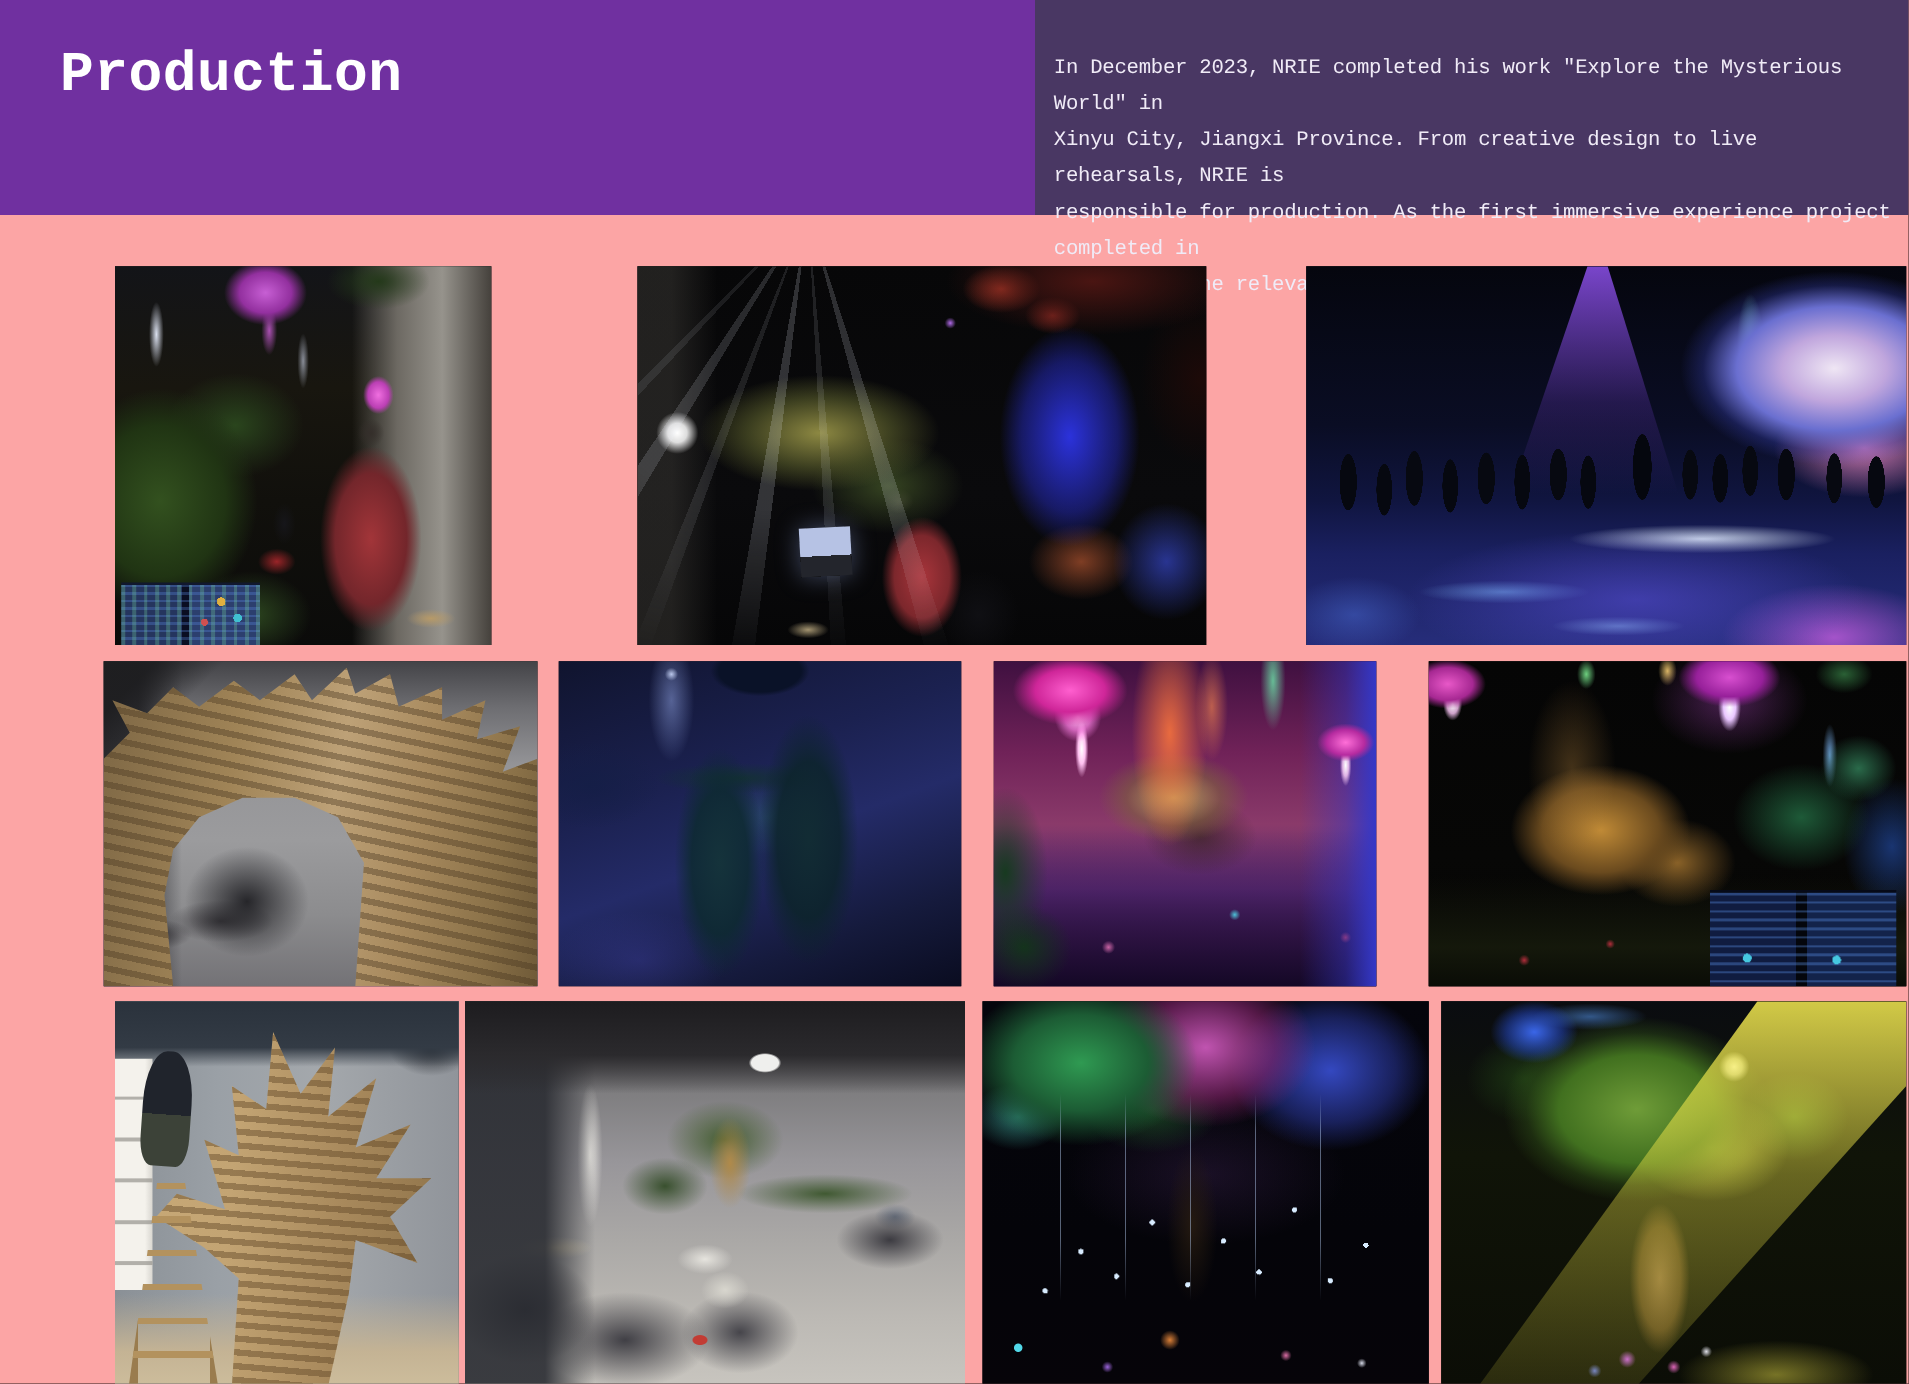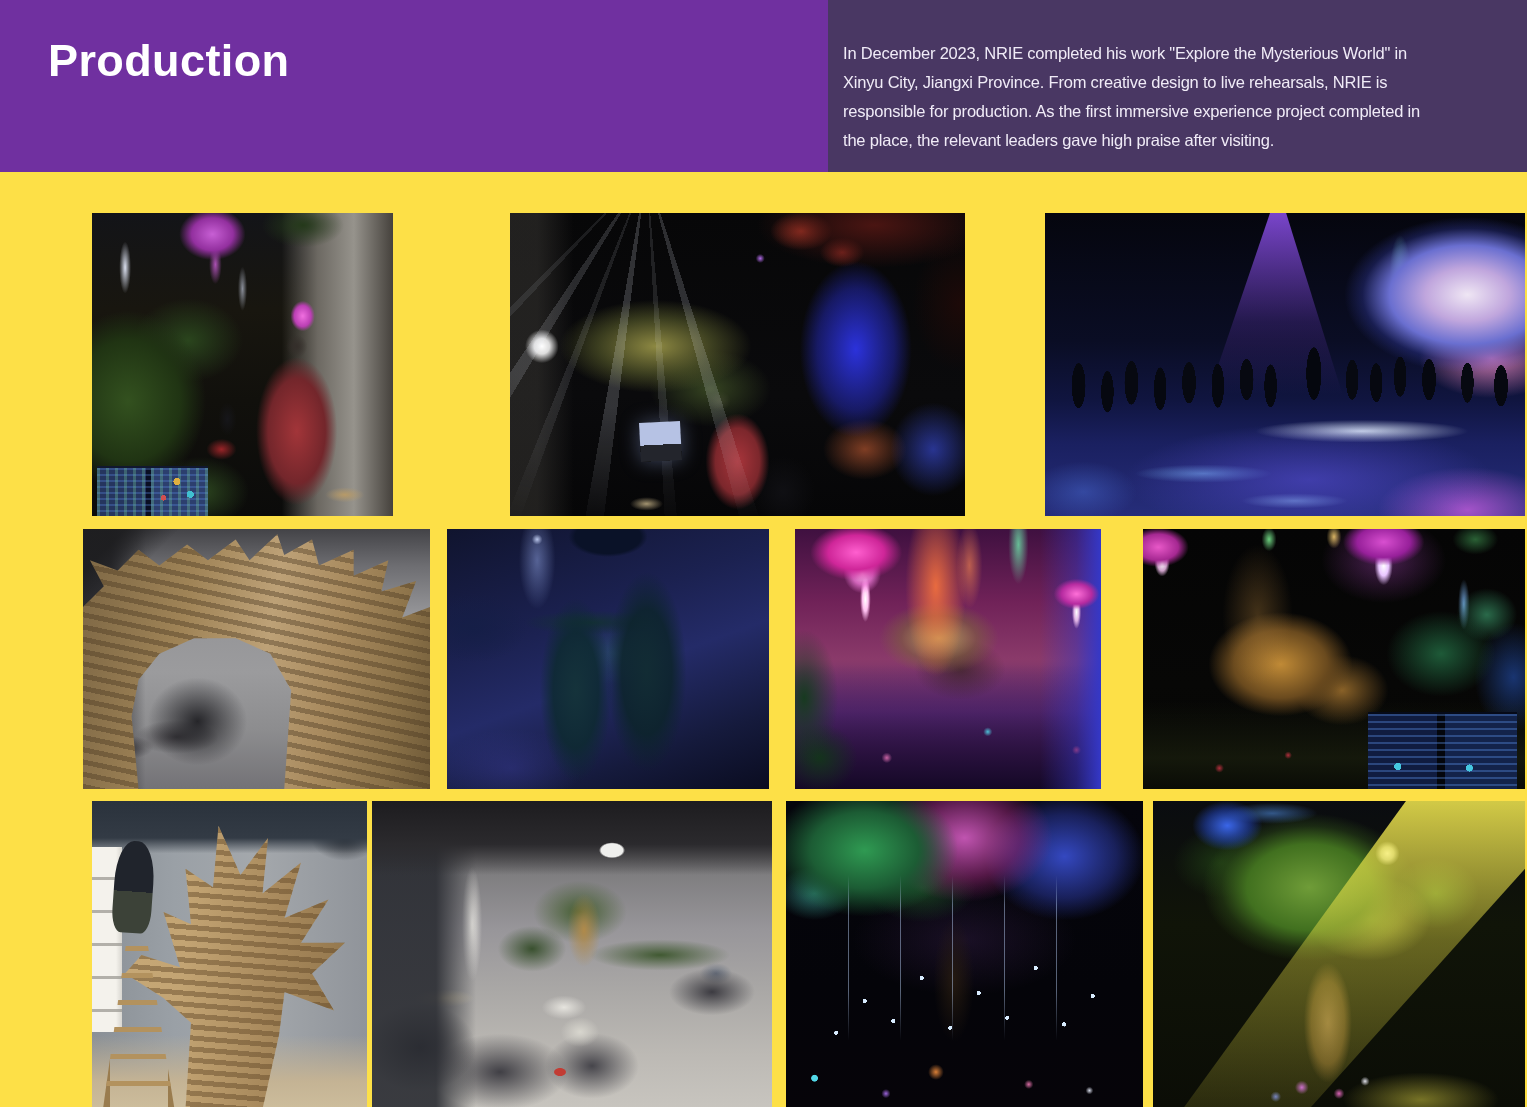--- a/index.html
+++ b/index.html
@@ -1,17 +1,17 @@
 <!DOCTYPE html>
 <html><head>
 <meta charset="utf-8">
 <style>
   html,body { margin:0; padding:0; background:#000; }
-  .slide { position:relative; width:1527px; height:1107px; background:#fde047;
-           overflow:hidden; font-family:Liberation Sans, sans-serif; }
+  .slide { position:relative; width:1527px; height:1107px; background:#fca5a5;
+           overflow:hidden; font-family:Liberation Mono, monospace; }
 
   
   .banner { position:absolute; left:0; top:0; width:828px; height:172px; background:#7030A0; }
   .banner h1 { margin:0; position:absolute; left:48px; top:38px; font-size:45px;
                font-weight:bold; color:#fff; letter-spacing:.4px; line-height:1; }
   .banner h2 { margin:0; position:absolute; left:82px; top:95px; font-size:42px;
                font-weight:bold; color:#fff; letter-spacing:.2px; line-height:1; }
   .panel { position:absolute; left:828px; top:0; width:699px; height:172px; background:#493763; }
   .panel p { margin:0; position:absolute; left:15px; top:39px; width:672px;
              font-size:16.5px; line-height:29px; letter-spacing:-0.2px;

